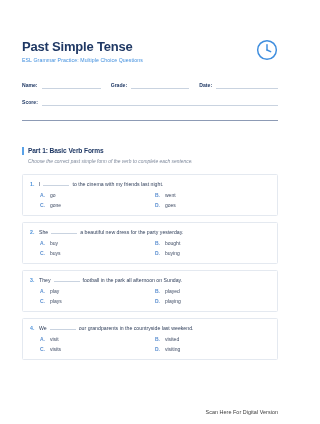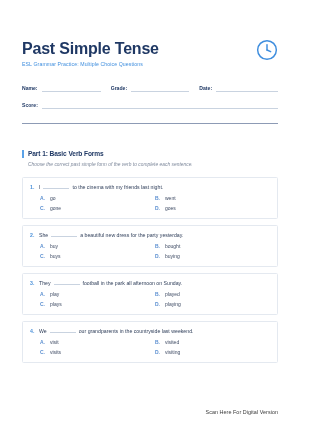--- a/index.html
+++ b/index.html
@@ -23,21 +23,21 @@
   }
 
   
   .header {
     display: flex;
     align-items: flex-start;
     justify-content: space-between;
   }
   .title-block { padding-top: 2px; }
   .worksheet-title {
-    font-size: 16px;
+    font-size: 13px;
     font-weight: bold;
     color: #1f3864;
     letter-spacing: -0.2px;
     margin: 0 0 3px 0;
     line-height: 1.1;
   }
   .worksheet-subtitle {
     font-size: 5.2px;
     color: #3f8ede;
     margin: 0;

